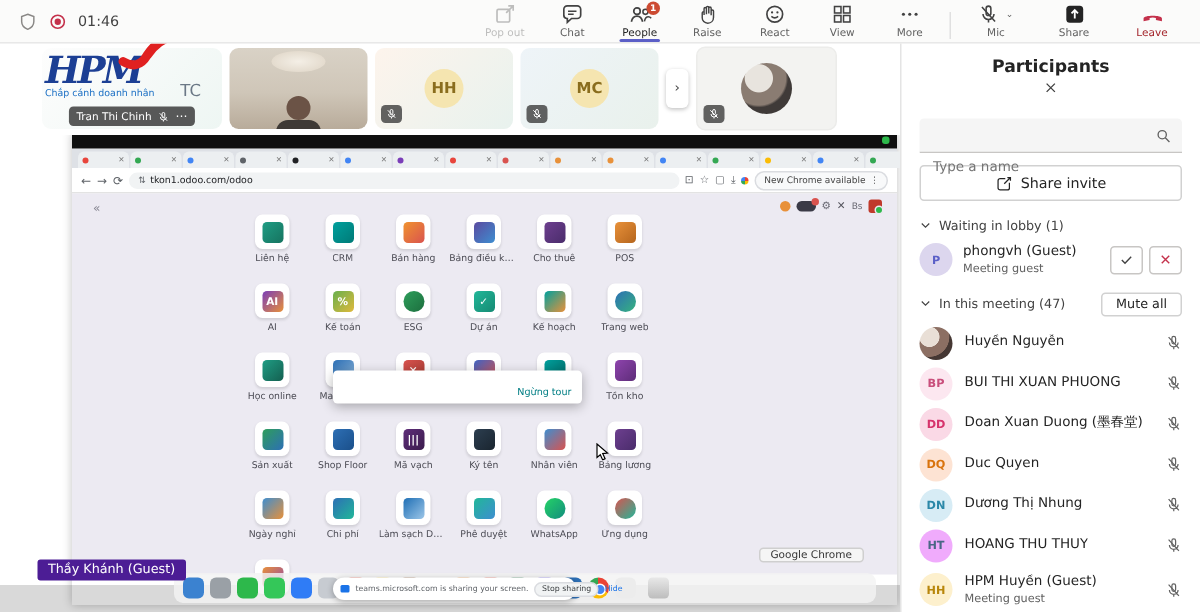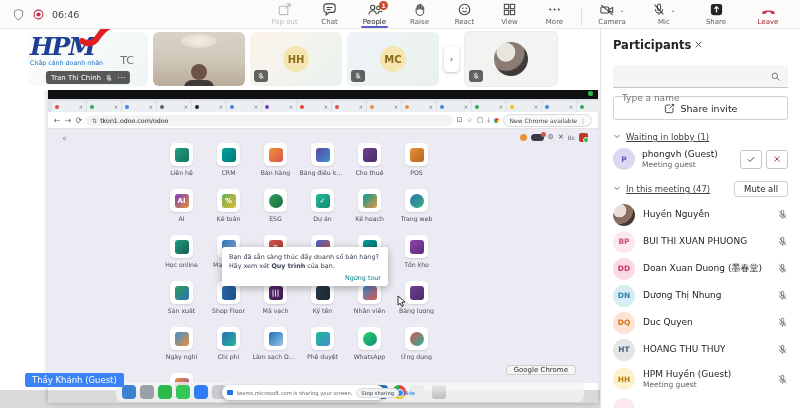--- a/index.html
+++ b/index.html
@@ -116,36 +116,36 @@
   .dock-trash{background:linear-gradient(#e8e8e8,#bdbdbd);border-radius:3px;margin-left:4px;}
 
   .share-notice{position:absolute;left:222px;top:385px;width:152px;height:15px;background:#fff;border-radius:8px;
                 box-shadow:0 1px 4px rgba(0,0,0,.3);display:flex;align-items:center;gap:4px;padding:0 5px;z-index:10;}
   .sn-ic{width:6px;height:5px;background:#1a73e8;border-radius:1px;flex:none;}
   .sn-text{font-size:5.2px;color:#5f6368;white-space:nowrap;}
   .sn-stop{font-size:5.2px;color:#3c4043;background:#f1f3f4;border:1px solid #dadce0;border-radius:6px;
            padding:1px 4px;cursor:pointer;white-space:nowrap;}
   .sn-hide{font-size:5.2px;color:#1a73e8;cursor:pointer;}
 
-  .presenter{position:absolute;left:25px;top:373px;background:#3b82f6;color:#fff;font-size:8.5px;
+  .presenter{position:absolute;left:25px;top:373px;background:#4c1d95;color:#fff;font-size:8.5px;
              padding:2px 7px;border-radius:2px;z-index:12;}
 
   
   .panel{position:absolute;right:0;top:28px;width:200px;bottom:0;background:#fff;border-left:1px solid #e4e4e4;
          padding:9px 12px;box-sizing:border-box;overflow:hidden;z-index:25;}
-  .p-head{display:flex;align-items:center;justify-content:flex-start;}
+  .p-head{display:flex;align-items:center;justify-content:center;flex-direction:column;}
   .p-title{font-size:11.5px;font-weight:bold;color:#242424;}
   .p-close{cursor:pointer;padding:2px;}
   .p-search{margin-top:13px;height:22px;background:#f5f5f5;border-bottom:1px solid #c8c6c4;border-radius:3px 3px 0 0;
             display:flex;align-items:center;padding:0 7px;gap:6px;}
   .p-search input{flex:1;border:0;background:transparent;outline:none;font-size:9px;color:#242424;
                   font-family:"DejaVu Sans","Liberation Sans",sans-serif;margin-top:44px;}
   .p-invite{margin-top:8px;height:22px;border:1px solid #d1d1d1;border-radius:3px;background:#fff;display:flex;
             align-items:center;justify-content:center;gap:6px;font-size:9.5px;color:#242424;cursor:pointer;}
-  .sec-head{margin-top:12px;display:flex;gap:5px;font-size:8.5px;color:#424242;cursor:pointer;text-decoration:underline;}
+  .sec-head{margin-top:12px;display:flex;gap:5px;font-size:8.5px;color:#424242;cursor:pointer;}
   .lobby-row{margin-top:6px;display:flex;align-items:center;gap:7px;cursor:pointer;}
   .avatar{width:22px;height:22px;border-radius:50%;display:flex;align-items:center;justify-content:center;
           font-size:7.5px;font-weight:bold;flex:none;}
   .l-name{font-size:9px;color:#242424;line-height:1.2;}
   .l-sub{font-size:7.5px;color:#616161;}
   .l-actions{margin-left:auto;display:flex;gap:4px;}
   .act-btn{width:20px;height:17px;border:1px solid #c8c6c4;border-radius:3px;background:#fff;display:flex;
            align-items:center;justify-content:center;cursor:pointer;}
   .meet-head{margin-top:11px;display:flex;align-items:center;justify-content:space-between;}
   .mute-all{border:1px solid #d1d1d1;border-radius:3px;background:#fff;font-size:8.5px;color:#242424;
@@ -169,21 +169,21 @@
         <svg width="13" height="13" viewBox="0 0 16 16">
             <path d="M8 1.8l5 1.9v4.1c0 3-2 5.2-5 6.4-3-1.2-5-3.4-5-6.4V3.7z" fill="none" stroke="#8a8886" stroke-width="1.2"></path>
           </svg>
       </span>
       <span>
         <svg width="13" height="13" viewBox="0 0 16 16">
             <circle cx="8" cy="8" r="5.4" fill="none" stroke="#c4314b" stroke-width="1.3"></circle>
             <circle cx="8" cy="8" r="2.6" fill="#c4314b"></circle>
           </svg>
       </span>
-      <span class="timer">06:46</span>
+      <span class="timer">01:46</span>
     </div>
     <div class="tb-right" id="tb-right">
         <div class="tb-btn disabled">
           <span class="ic">
             <svg width="15" height="15" viewBox="0 0 16 16">
               <rect x="2.5" y="4.5" width="9" height="9" rx="1" fill="none" stroke="#616161" stroke-width="1.2"></rect>
               <path d="M9 7l5-5M10.5 2H14v3.5" fill="none" stroke="#616161" stroke-width="1.2"></path>
             </svg>
           </span>
           <span>Pop out</span>
@@ -243,30 +243,20 @@
           <span class="ic">
             <svg width="15" height="15" viewBox="0 0 16 16">
               <circle cx="3.5" cy="8" r="1.1" fill="#424242"></circle>
               <circle cx="8" cy="8" r="1.1" fill="#424242"></circle>
               <circle cx="12.5" cy="8" r="1.1" fill="#424242"></circle>
             </svg>
           </span>
           <span>More</span>
         </div>
         <div class="tb-sep"></div>
-        <div class="tb-btn dev">
-          <span class="ic">
-            <svg width="16" height="14" viewBox="0 0 18 16">
-              <rect x="2" y="4.5" width="9" height="7" rx="1.5" fill="none" stroke="#424242" stroke-width="1.2"></rect>
-              <path d="M11 7.5l4.5-2.3v5.6L11 8.5M2.5 2.5l13 11" fill="none" stroke="#424242" stroke-width="1.2"></path>
-            </svg>
-            <span class="caret">⌄</span>
-          </span>
-          <span>Camera</span>
-        </div>
         <div class="tb-btn dev">
           <span class="ic">
             <svg width="14" height="15" viewBox="0 0 16 16">
               <rect x="6.2" y="1.8" width="3.6" height="7.2" rx="1.8" fill="none" stroke="#424242" stroke-width="1.2"></rect>
               <path d="M3.8 7.8a4.2 4.2 0 008.4 0M8 12.2v2M3 2.5l10 11" fill="none" stroke="#424242" stroke-width="1.2"></path>
             </svg>
             <span class="caret">⌄</span>
           </span>
           <span>Mic</span>
         </div>
@@ -646,21 +636,20 @@
           </div>
           <div class="appcell">
             <div class="apptile">
               <div class="appglyph" style="background: linear-gradient(135deg, rgb(232, 145, 58), rgb(142, 68, 173));"></div>
             </div>
             <div class="applabel"></div>
           </div>
         </div>
 
       <div class="tour-tip">
-        <div class="tip-text"><span>Bạn đã sẵn sàng thúc đẩy doanh số bán hàng? Hãy xem xét </span><b>Quy trình</b><span> của bạn.</span></div>
         <span class="tip-link">Ngừng tour</span>
       </div>
 
       <div class="cursor">
         <svg width="9" height="12" viewBox="0 0 9 12">
             <path d="M1 1l7 6-3.2.4 1.6 3.4-1.6.8-1.6-3.4L1 10z" fill="#fff" stroke="#000" stroke-width=".8"></path>
           </svg>
       </div>
 
       <div class="win-label">Google Chrome</div>
@@ -793,45 +782,45 @@
             <div class="m-name">Doan Xuan Duong (墨春堂)</div>
           </div>
           <span class="m-mic">
             <svg width="11" height="11" viewBox="0 0 16 16">
               <rect x="6.2" y="1.8" width="3.6" height="7.2" rx="1.8" fill="none" stroke="#616161" stroke-width="1.2"></rect>
               <path d="M3.8 7.8a4.2 4.2 0 008.4 0M8 12.2v2M3 2.5l10 11" fill="none" stroke="#616161" stroke-width="1.2"></path>
             </svg>
           </span>
         </div>
         <div class="mem-row">
-          <div class="avatar" style="background: rgb(215, 236, 245); color: rgb(43, 136, 168);">DN</div>
+          <div class="avatar" style="background: rgb(253, 227, 211); color: rgb(217, 115, 13);">DQ</div>
           <div>
-            <div class="m-name">Dương Thị Nhung</div>
+            <div class="m-name">Duc Quyen</div>
           </div>
           <span class="m-mic">
             <svg width="11" height="11" viewBox="0 0 16 16">
               <rect x="6.2" y="1.8" width="3.6" height="7.2" rx="1.8" fill="none" stroke="#616161" stroke-width="1.2"></rect>
               <path d="M3.8 7.8a4.2 4.2 0 008.4 0M8 12.2v2M3 2.5l10 11" fill="none" stroke="#616161" stroke-width="1.2"></path>
             </svg>
           </span>
         </div>
         <div class="mem-row">
-          <div class="avatar" style="background: rgb(253, 227, 211); color: rgb(217, 115, 13);">DQ</div>
+          <div class="avatar" style="background: rgb(215, 236, 245); color: rgb(43, 136, 168);">DN</div>
           <div>
-            <div class="m-name">Duc Quyen</div>
+            <div class="m-name">Dương Thị Nhung</div>
           </div>
           <span class="m-mic">
             <svg width="11" height="11" viewBox="0 0 16 16">
               <rect x="6.2" y="1.8" width="3.6" height="7.2" rx="1.8" fill="none" stroke="#616161" stroke-width="1.2"></rect>
               <path d="M3.8 7.8a4.2 4.2 0 008.4 0M8 12.2v2M3 2.5l10 11" fill="none" stroke="#616161" stroke-width="1.2"></path>
             </svg>
           </span>
         </div>
         <div class="mem-row">
-          <div class="avatar" style="background: #e5e5e5; color: rgb(74, 103, 133);">HT</div>
+          <div class="avatar" style="background: #f0abfc; color: rgb(74, 103, 133);">HT</div>
           <div>
             <div class="m-name">HOANG THU THUY</div>
           </div>
           <span class="m-mic">
             <svg width="11" height="11" viewBox="0 0 16 16">
               <rect x="6.2" y="1.8" width="3.6" height="7.2" rx="1.8" fill="none" stroke="#616161" stroke-width="1.2"></rect>
               <path d="M3.8 7.8a4.2 4.2 0 008.4 0M8 12.2v2M3 2.5l10 11" fill="none" stroke="#616161" stroke-width="1.2"></path>
             </svg>
           </span>
         </div>

